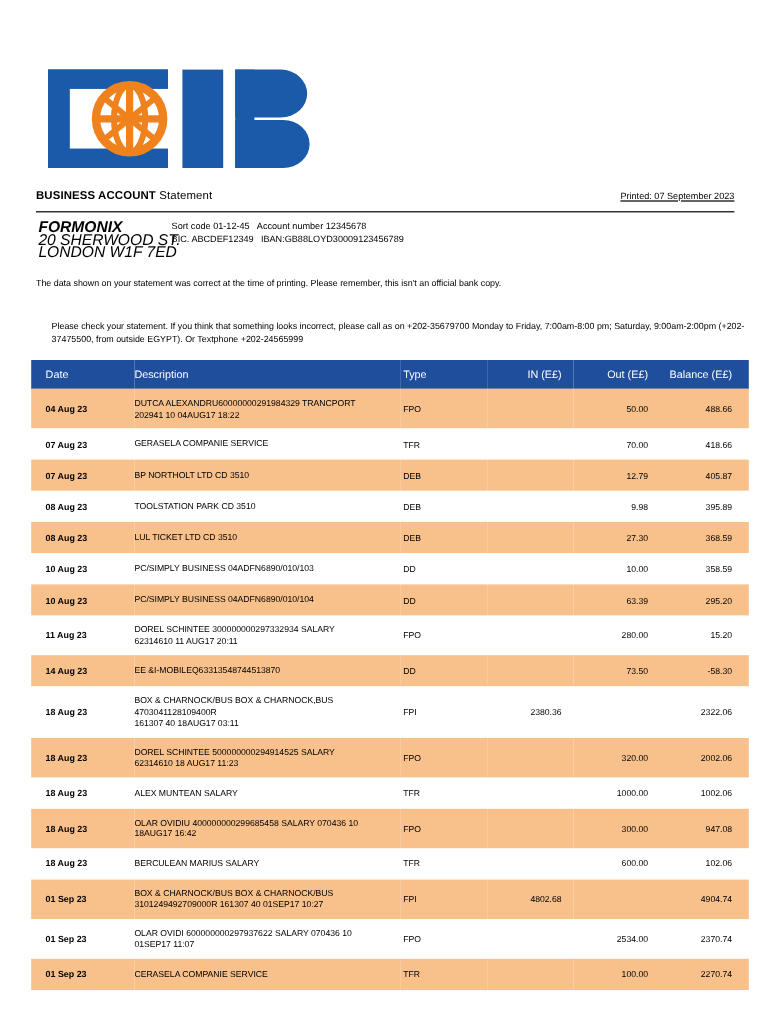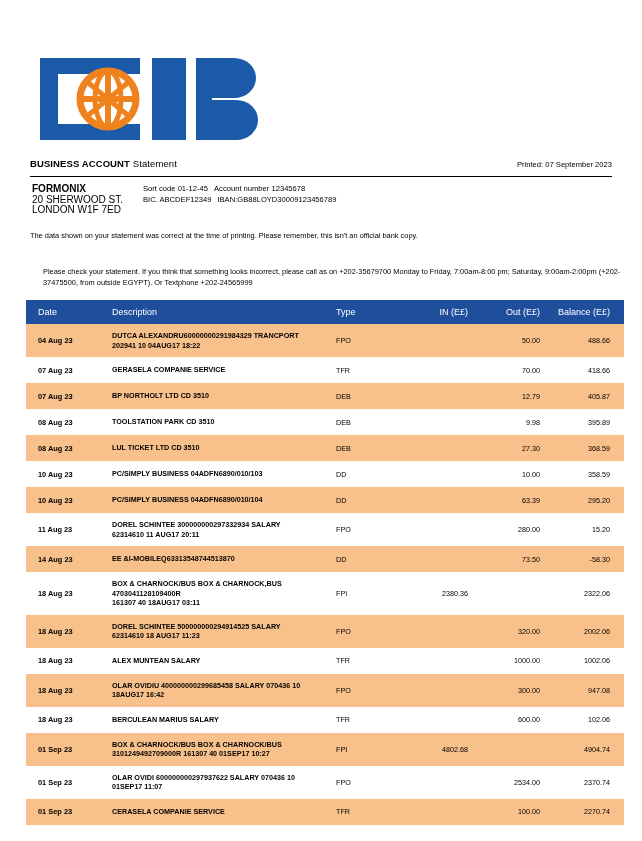--- a/index.html
+++ b/index.html
@@ -46,37 +46,39 @@
   .stmt-title {
     font-size: 9.5px;
     font-weight: bold;
     letter-spacing: 0.1px;
   }
   .stmt-title .light {
     font-weight: normal;
   }
   .printed {
     font-size: 7.6px;
+    text-decoration: underline;
   }
   .hrule {
     position: absolute;
     left: 30px;
     top: 148px;
     width: 582px;
     height: 1px;
     background: #000000;
   }
 
   
   .addr-block {
     position: absolute;
     left: 32px;
     top: 156px;
-    font-size: 10px;
+    font-size: 13px;
     line-height: 10.5px;
+    font-style: italic;
   }
   .addr-name { font-weight: bold; }
 
   .acct-block {
     position: absolute;
     left: 143px;
     top: 156px;
     font-size: 7.6px;
     line-height: 10.5px;
   }
@@ -139,21 +141,20 @@
   td.c-date {
     padding-left: 12px;
     font-weight: bold;
     font-size: 7.4px;
     white-space: nowrap;
   }
   td.c-desc {
     padding-left: 0;
     padding-right: 6px;
     line-height: 9.5px;
-    font-weight: bold;
   }
   td.c-desc .l2 { display: block; }
   td.c-type { padding-left: 2px; }
   td.c-num {
     text-align: right;
     padding-right: 10px;
     white-space: nowrap;
   }
   td.c-bal {
     text-align: right;

